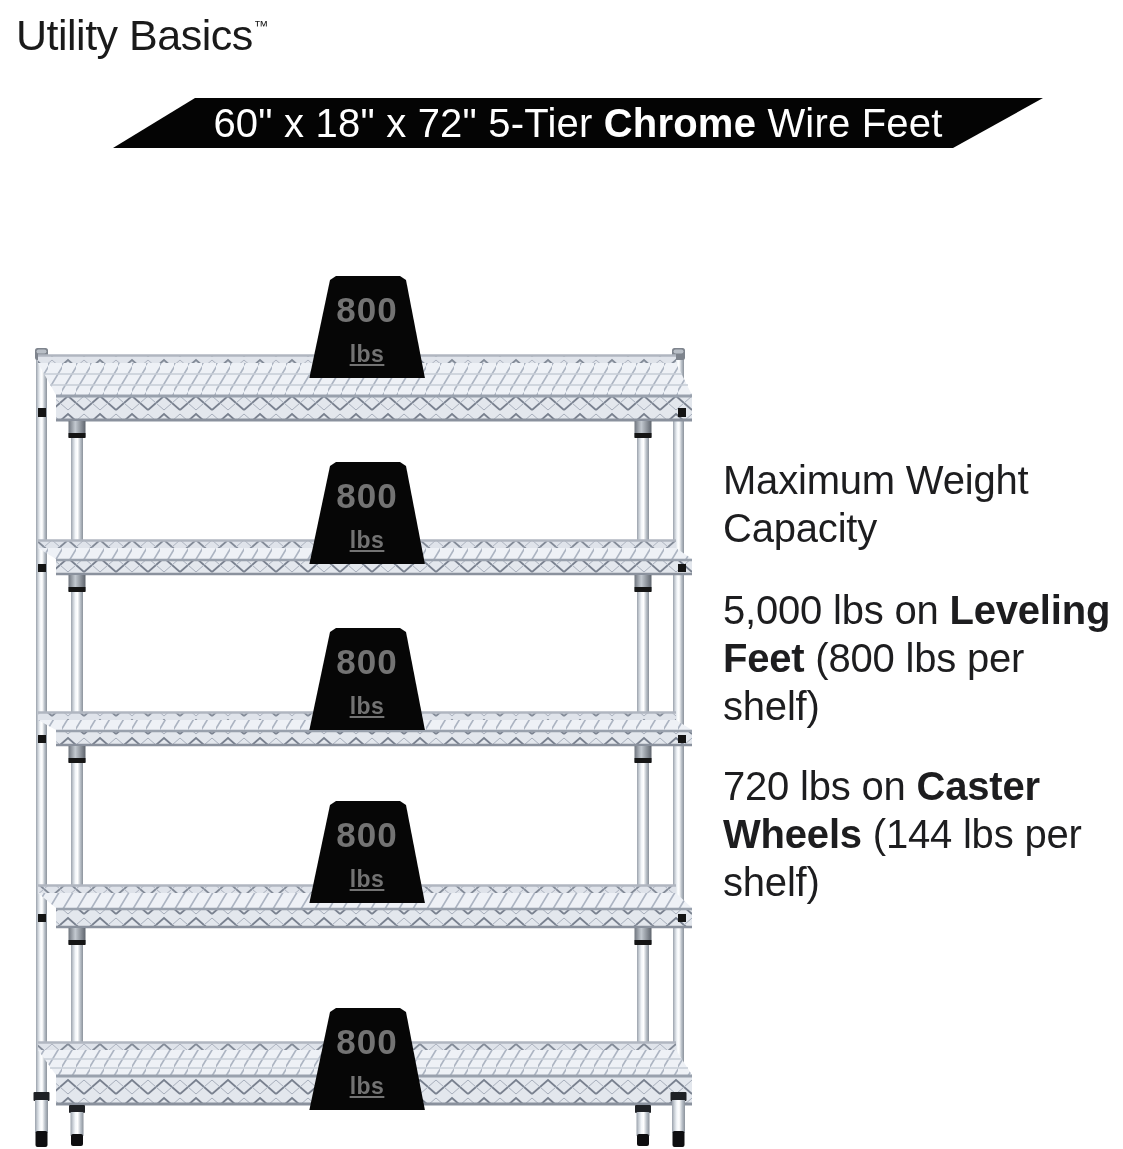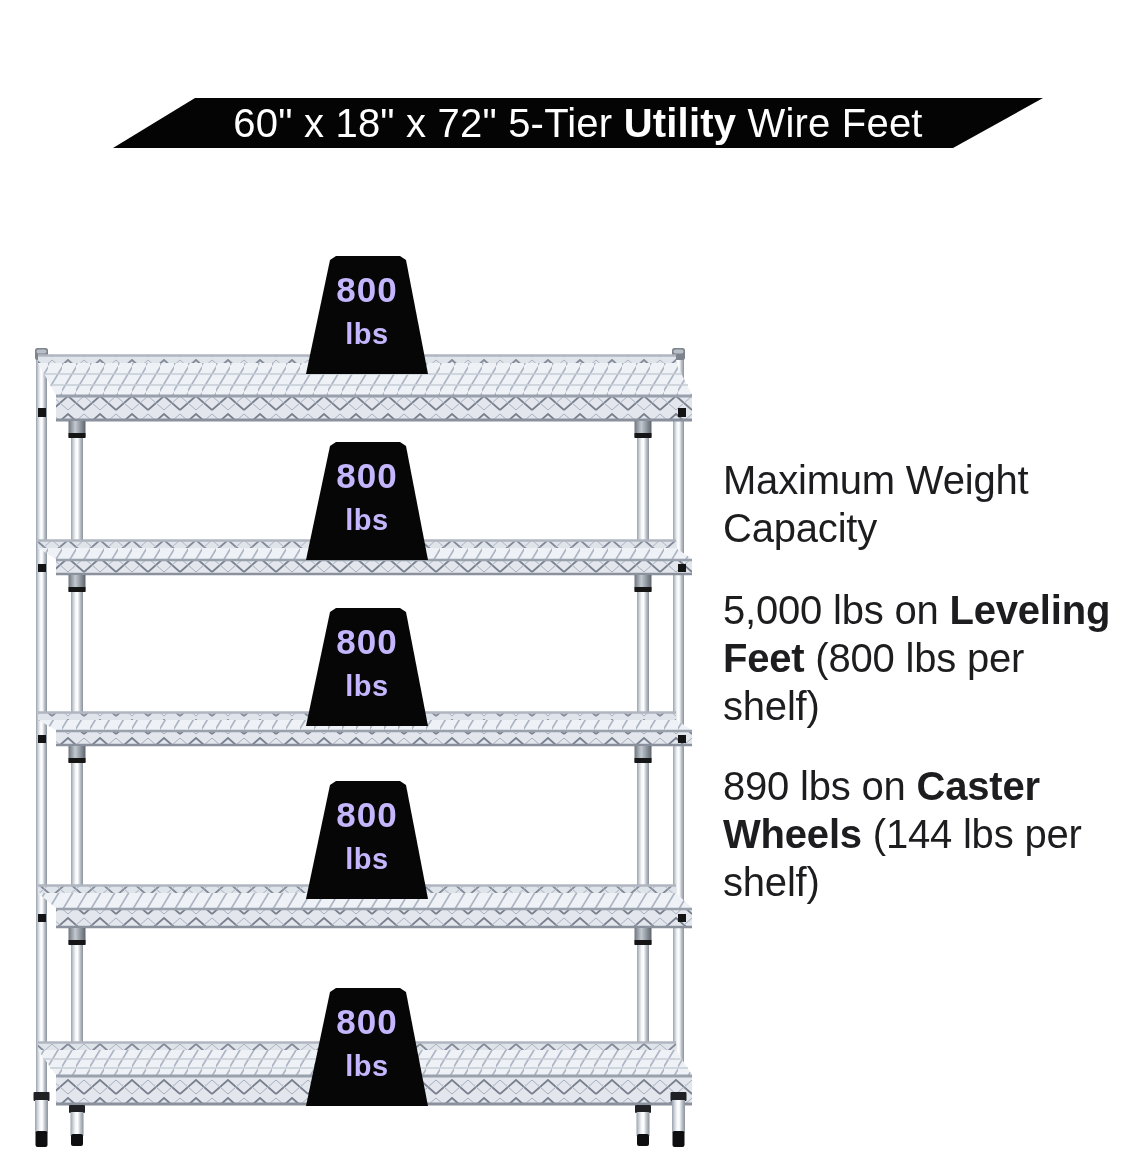--- a/index.html
+++ b/index.html
@@ -29,46 +29,50 @@
     color:#ffffff;font-size:40px;font-weight:400;letter-spacing:0.2px;white-space:pre;
     line-height:50px;
   }
   .banner-text b{font-weight:700;}
 
   
   .rack-wrap{position:absolute;left:20px;top:340px;width:680px;height:810px;}
 
   
   .weight{
-    position:absolute;left:306px;width:122px;height:118px;
-    background:#060606;color:#c4b5fd;text-align:center;
+    position:absolute;left:306px;width:122px;height:102px;
+    background:#060606;color:#737373;text-align:center;
     clip-path:polygon(24px 4px,30px 0,94px 0,100px 4px,122px 118px,0 118px);
+    margin-top:20px;
   }
   .w-val{display:block;margin-top:15px;font-size:35px;line-height:38px;font-weight:700;letter-spacing:1px;}
-  .w-unit{display:block;margin-top:9px;font-size:29px;line-height:32px;font-weight:700;letter-spacing:0.5px;}
+  .w-unit{display:block;margin-top:9px;font-size:23px;line-height:32px;font-weight:700;letter-spacing:0.5px;text-decoration:underline;}
   .w1{top:256px;} .w2{top:442px;} .w3{top:608px;} .w4{top:781px;} .w5{top:988px;}
 
   
   .info{
     position:absolute;left:723px;top:456px;width:403px;
     font-size:40px;line-height:48px;color:#1d1d1f;letter-spacing:-0.2px;
   }
   .info p{margin:0;}
   .info .heading{margin-bottom:34px;}
   .info .item-1{margin-bottom:32px;}
   .info b{font-weight:700;}
 </style>
 </head>
 <body>
 
 <div class="canvas">
 
+  <div class="logo">
+    <span>Utility Basics</span><sup>™</sup>
+  </div>
 
   <div class="banner">
-    <span class="banner-text"><span>60" x 18" x 72" 5-Tier </span><b>Utility</b><span> Wire Feet</span></span>
+    <span class="banner-text"><span>60" x 18" x 72" 5-Tier </span><b>Chrome</b><span> Wire Feet</span></span>
   </div>
 
   <div class="rack-wrap">
     <svg width="680" height="810" viewBox="0 0 680 810">
       <defs>
         <linearGradient id="chromeH" x1="0" y1="0" x2="1" y2="0">
           <stop offset="0" stop-color="#9aa1ab"></stop>
           <stop offset="0.18" stop-color="#c9cfd6"></stop>
           <stop offset="0.38" stop-color="#f4f7fa"></stop>
           <stop offset="0.55" stop-color="#ffffff"></stop>
@@ -243,16 +247,16 @@
     <span class="w-unit">lbs</span>
   </div>
   <div class="weight w5">
     <span class="w-val">800</span>
     <span class="w-unit">lbs</span>
   </div>
 
   <div class="info">
     <p class="heading">Maximum Weight Capacity</p>
     <p class="item-1"><span>5,000 lbs on </span><b>Leveling Feet</b><span> (800 lbs per shelf)</span></p>
-    <p class="item-2"><span>890 lbs on </span><b>Caster Wheels</b><span> (144 lbs per shelf)</span></p>
+    <p class="item-2"><span>720 lbs on </span><b>Caster Wheels</b><span> (144 lbs per shelf)</span></p>
   </div>
 
 </div>
 
 </body></html>

